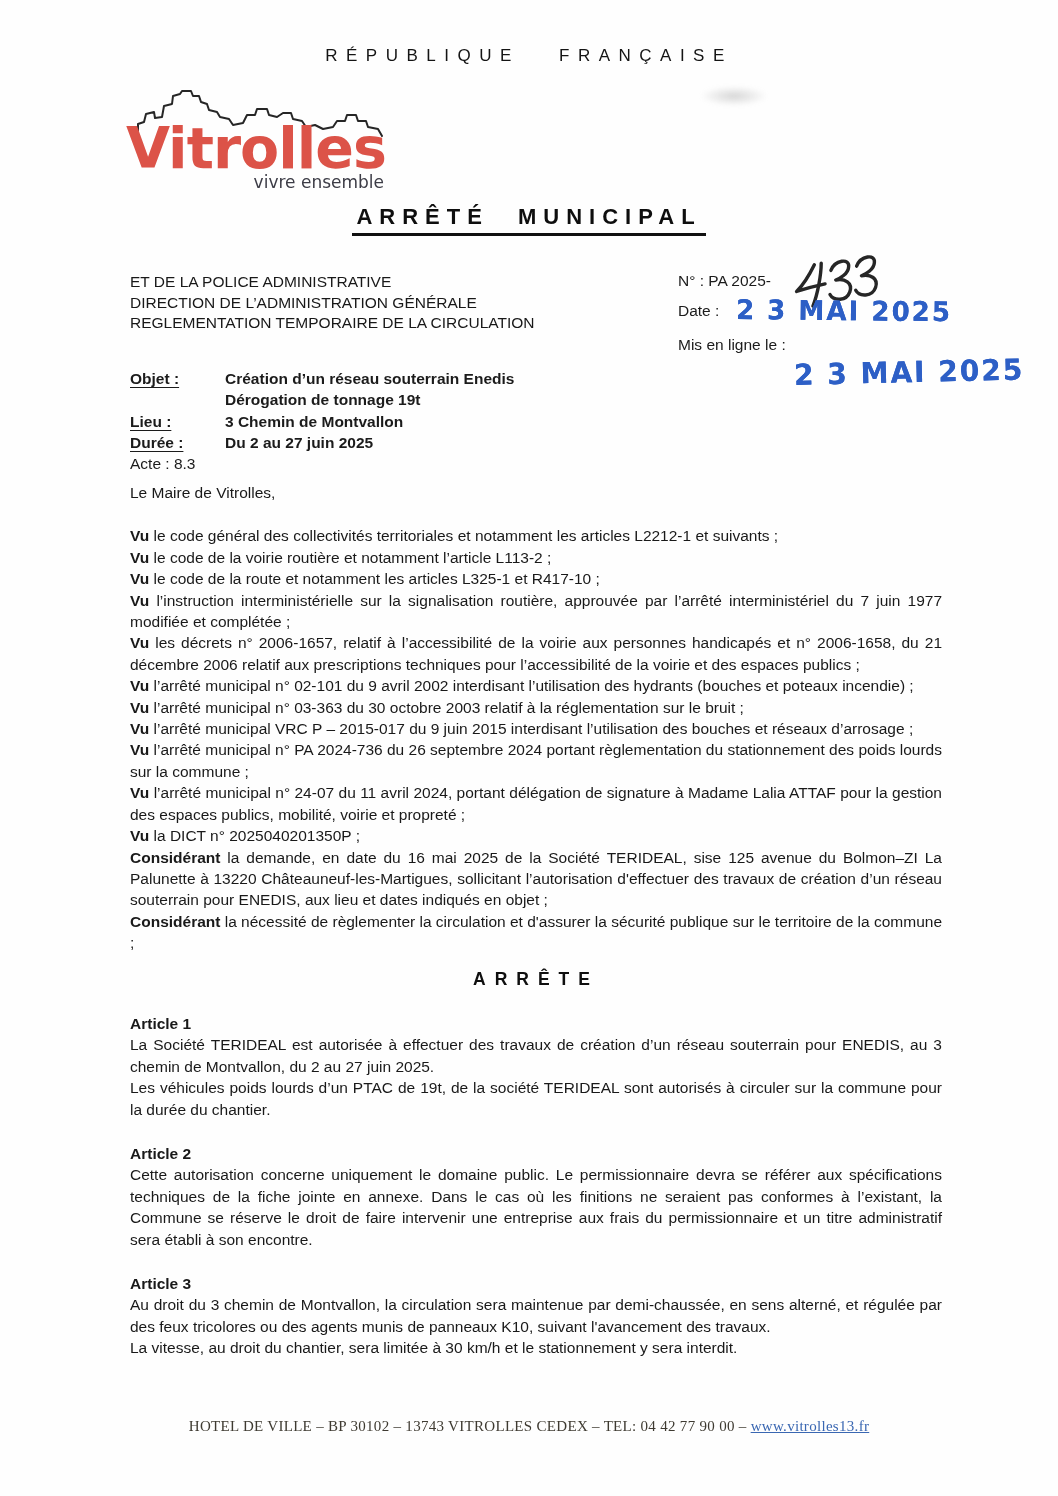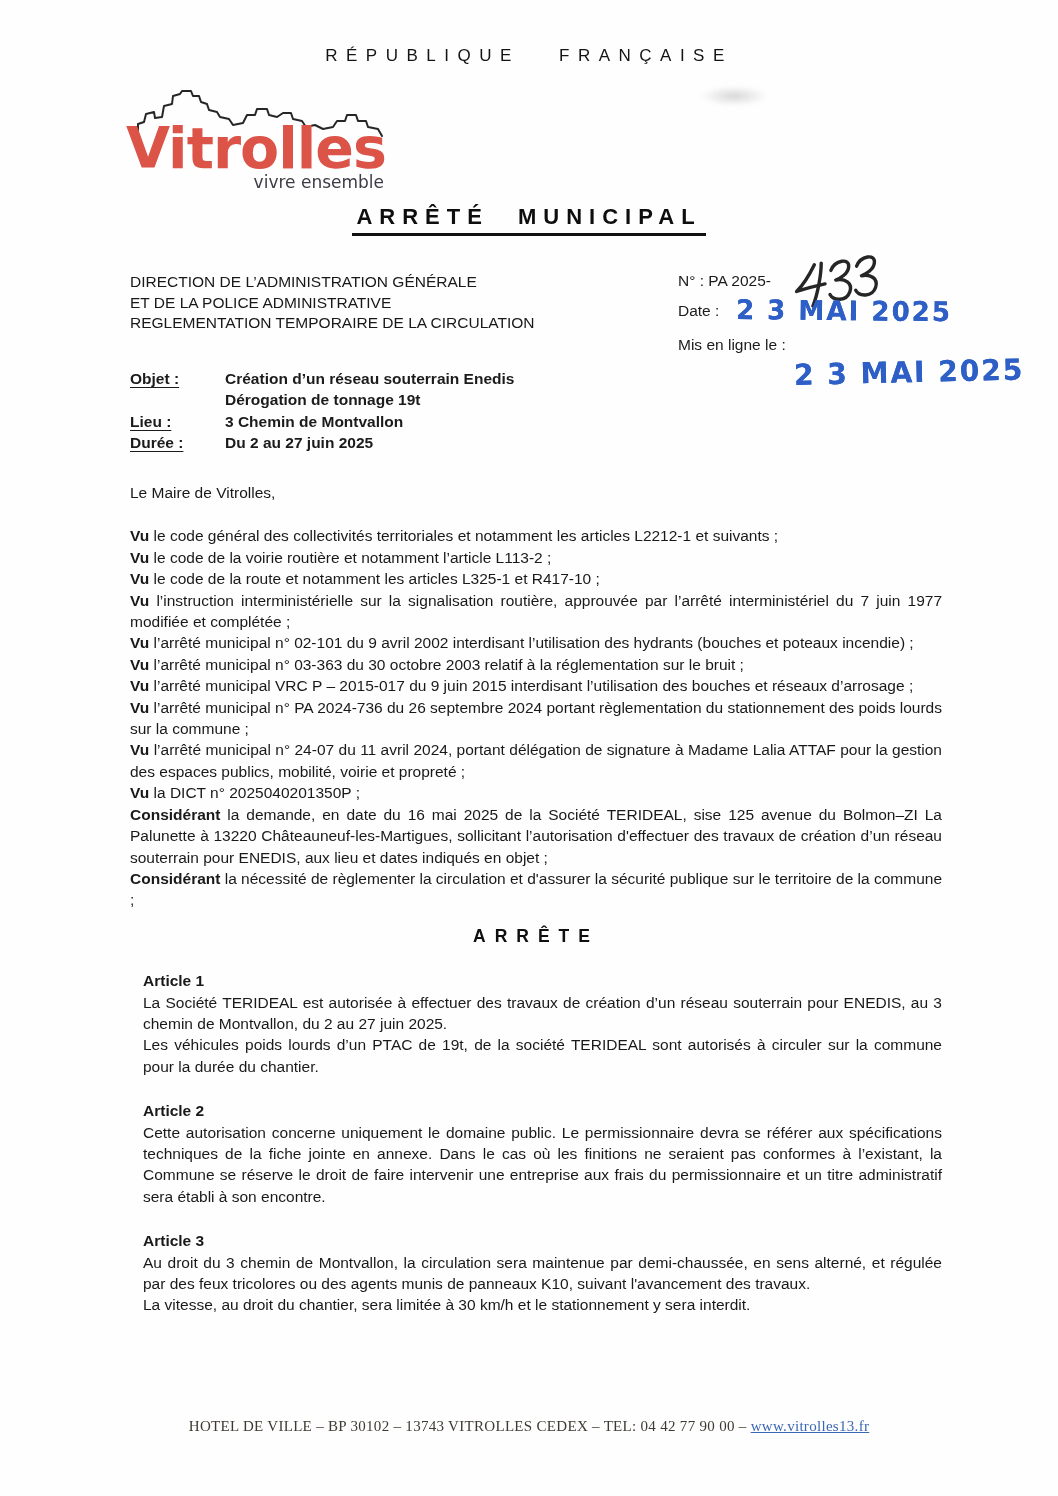--- a/index.html
+++ b/index.html
@@ -68,21 +68,21 @@
   .acte{font-weight:normal;}
   
   .body{position:absolute;left:130px;top:482px;width:812px;font-size:15.5px;line-height:21.4px;color:#191919;}
   .salutation{margin:0 0 22px 0;}
   .recital{margin:0;text-align:justify;}
   .lead{font-weight:bold;}
   .arrete{
     text-align:center;font-weight:bold;font-size:17.5px;
     letter-spacing:9px;word-spacing:4px;margin:15px 0 16px 0;color:#0f0f0f;
   }
-  .article{margin-top:23px;margin-left:13px;}
+  .article{margin-top:23px;}
   .article-heading{margin:0;font-size:15.5px;font-weight:bold;}
   .article p{margin:0;text-align:justify;}
   
   .footer{
     position:absolute;top:1418px;left:0;width:100%;text-align:center;
     font-family:"Liberation Serif",serif;font-size:15px;color:#3e3a31;letter-spacing:.3px;
   }
   .footer a{color:var(--link-color);text-decoration:underline;cursor:pointer;}
   svg .ink{stroke:#262626;fill:none;stroke-linecap:round;stroke-linejoin:round;}
 </style>
@@ -100,22 +100,22 @@
     </svg>
     <div class="logo-name">Vitrolles</div>
     <div class="logo-tagline">vivre ensemble</div>
   </div>
 
   <div class="doc-title-wrap">
     <span class="doc-title">ARRÊTÉ MUNICIPAL</span>
   </div>
 
   <div class="direction">
+    <div>ET DE LA POLICE ADMINISTRATIVE</div>
     <div>DIRECTION DE L’ADMINISTRATION GÉNÉRALE</div>
-    <div>ET DE LA POLICE ADMINISTRATIVE</div>
     <div>REGLEMENTATION TEMPORAIRE DE LA CIRCULATION</div>
   </div>
 
   <div class="ref">
     <div class="ref-num">N° : PA 2025-</div>
     <span class="hand-number" aria-label="433">
       <svg width="92" height="54" viewBox="0 0 92 54" style="transform:rotate(-5deg);">
         <path class="ink" stroke-width="3.4" d="M26 7 C20 17 11 28 6 32 C15 30 27 28 35 27"></path>
         <path class="ink" stroke-width="3.4" d="M33 6 C32 17 27 36 21 48"></path>
         <path class="ink" stroke-width="3.4" d="M42 14 C47 4 62 3 60 12 C59 19 50 23 46 24 C55 23 63 28 59 37 C55 46 42 45 39 38"></path>
@@ -138,29 +138,33 @@
       <span class="sval">Dérogation de tonnage 19t</span>
     </div>
     <div class="srow">
       <span class="slabel">Lieu :</span>
       <span class="sval">3 Chemin de Montvallon</span>
     </div>
     <div class="srow">
       <span class="slabel">Durée :</span>
       <span class="sval">Du 2 au 27 juin 2025</span>
     </div>
+    <div class="srow">
+      <span class="acte">Acte : 8.3</span>
+    </div>
   </div>
 
   <div class="body">
     <p class="salutation">Le Maire de Vitrolles,</p>
     <div id="recitals">
         <p class="recital"><b class="lead">Vu</b> le code général des collectivités territoriales et notamment les articles L2212-1 et suivants ;</p>
         <p class="recital"><b class="lead">Vu</b> le code de la voirie routière et notamment l’article L113-2 ;</p>
         <p class="recital"><b class="lead">Vu</b> le code de la route et notamment les articles L325-1 et R417-10 ;</p>
         <p class="recital"><b class="lead">Vu</b> l’instruction interministérielle sur la signalisation routière, approuvée par l’arrêté interministériel du 7 juin 1977 modifiée et complétée ;</p>
+        <p class="recital"><b class="lead">Vu</b> les décrets n° 2006-1657, relatif à l’accessibilité de la voirie aux personnes handicapés et n° 2006-1658, du 21 décembre 2006 relatif aux prescriptions techniques pour l’accessibilité de la voirie et des espaces publics ;</p>
         <p class="recital"><b class="lead">Vu</b> l’arrêté municipal n° 02-101 du 9 avril 2002 interdisant l’utilisation des hydrants (bouches et poteaux incendie) ;</p>
         <p class="recital"><b class="lead">Vu</b> l’arrêté municipal n° 03-363 du 30 octobre 2003 relatif à la réglementation sur le bruit ;</p>
         <p class="recital"><b class="lead">Vu</b> l’arrêté municipal VRC P – 2015-017 du 9 juin 2015 interdisant l’utilisation des bouches et réseaux d’arrosage ;</p>
         <p class="recital"><b class="lead">Vu</b> l’arrêté municipal n° PA 2024-736 du 26 septembre 2024 portant règlementation du stationnement des poids lourds sur la commune ;</p>
         <p class="recital"><b class="lead">Vu</b> l’arrêté municipal n° 24-07 du 11 avril 2024, portant délégation de signature à Madame Lalia ATTAF pour la gestion des espaces publics, mobilité, voirie et propreté ;</p>
         <p class="recital"><b class="lead">Vu</b> la DICT n° 2025040201350P ;</p>
         <p class="recital"><b class="lead">Considérant</b> la demande, en date du 16 mai 2025 de la Société TERIDEAL, sise 125 avenue du Bolmon–ZI La Palunette à 13220 Châteauneuf-les-Martigues, sollicitant l’autorisation d'effectuer des travaux de création d’un réseau souterrain pour ENEDIS, aux lieu et dates indiqués en objet ;</p>
         <p class="recital"><b class="lead">Considérant</b> la nécessité de règlementer la circulation et d'assurer la sécurité publique sur le territoire de la commune ;</p>
       </div>
     <div class="arrete">ARRÊTE</div>

